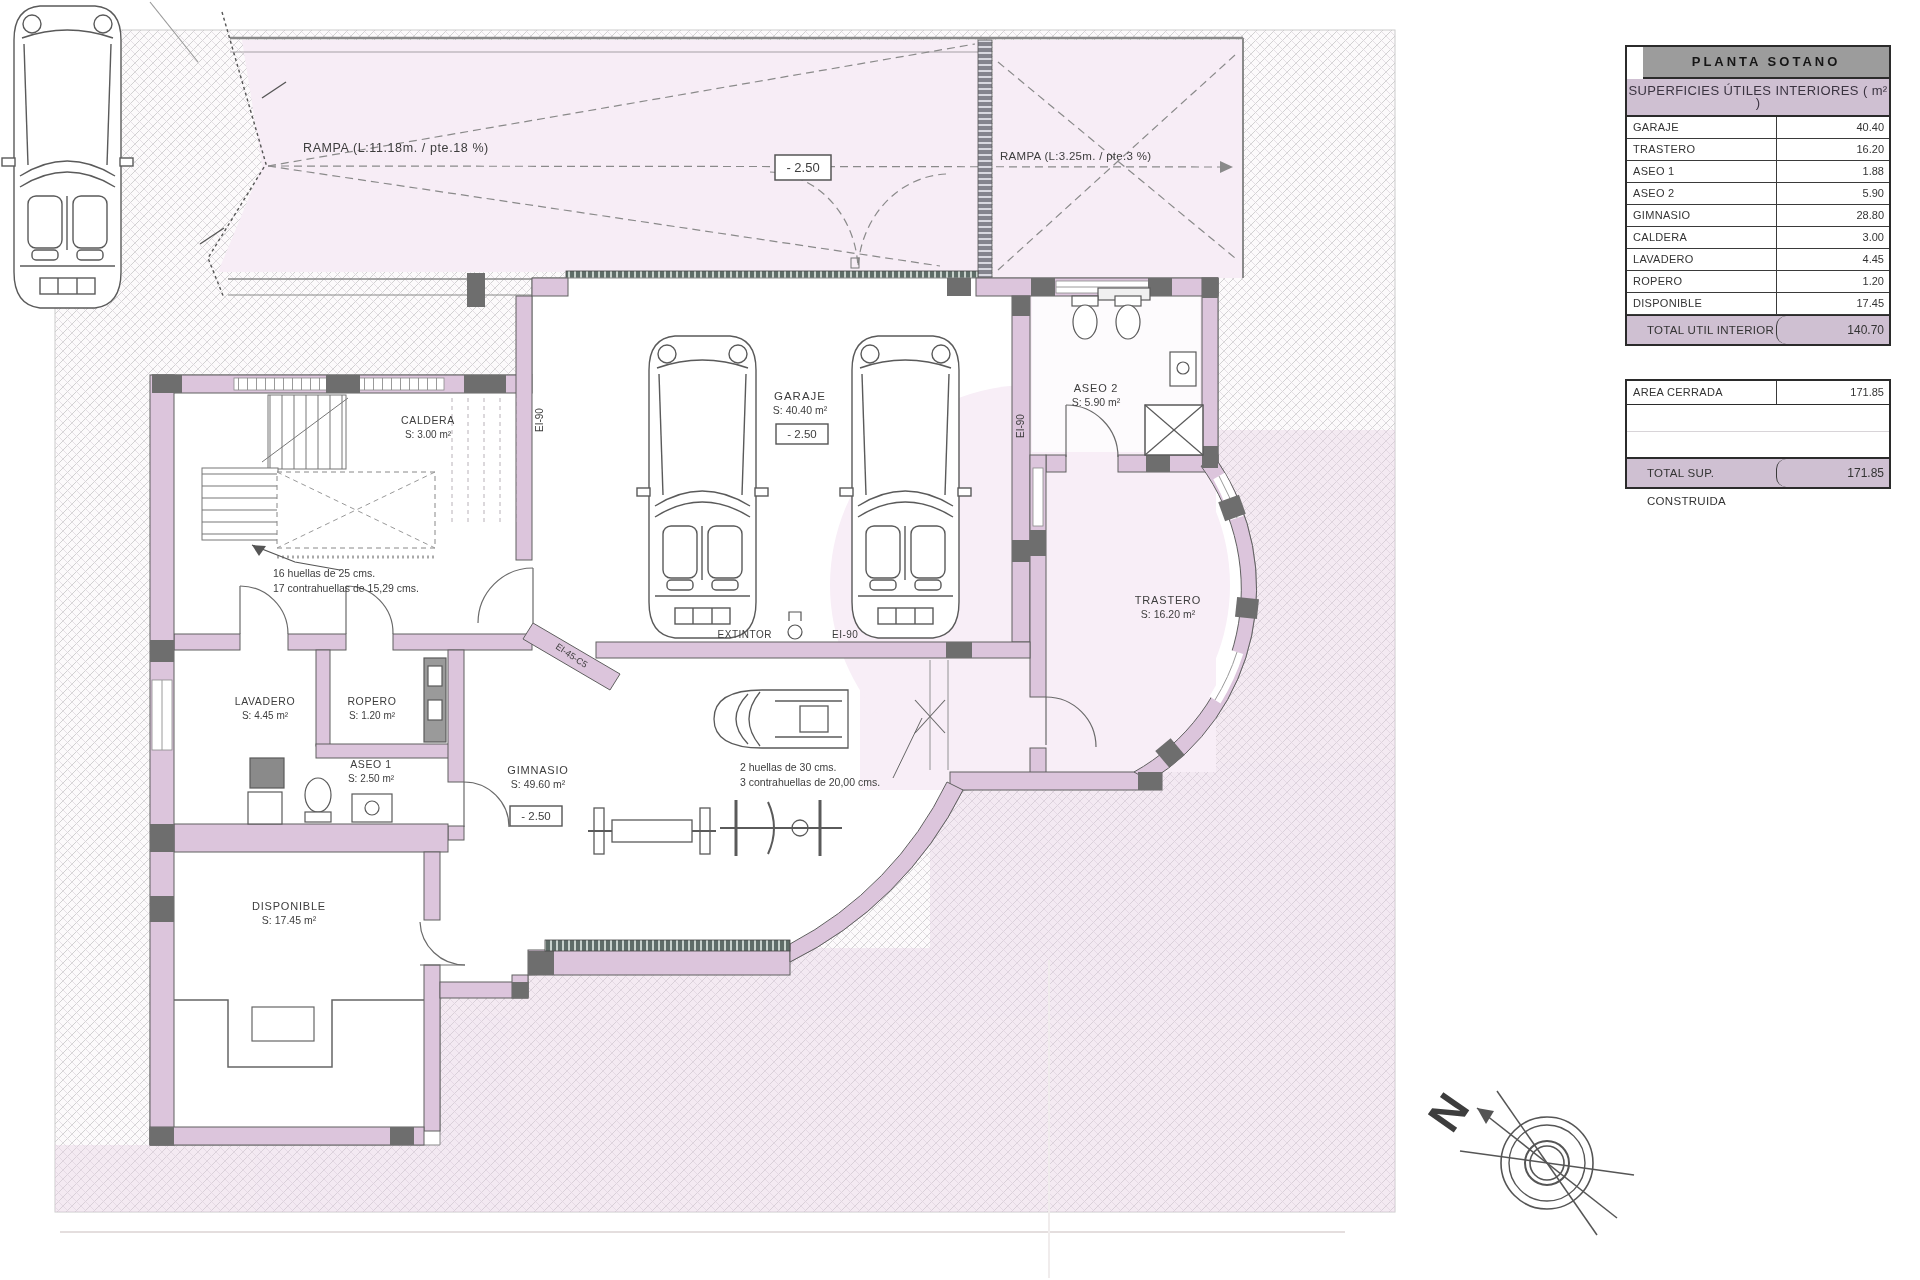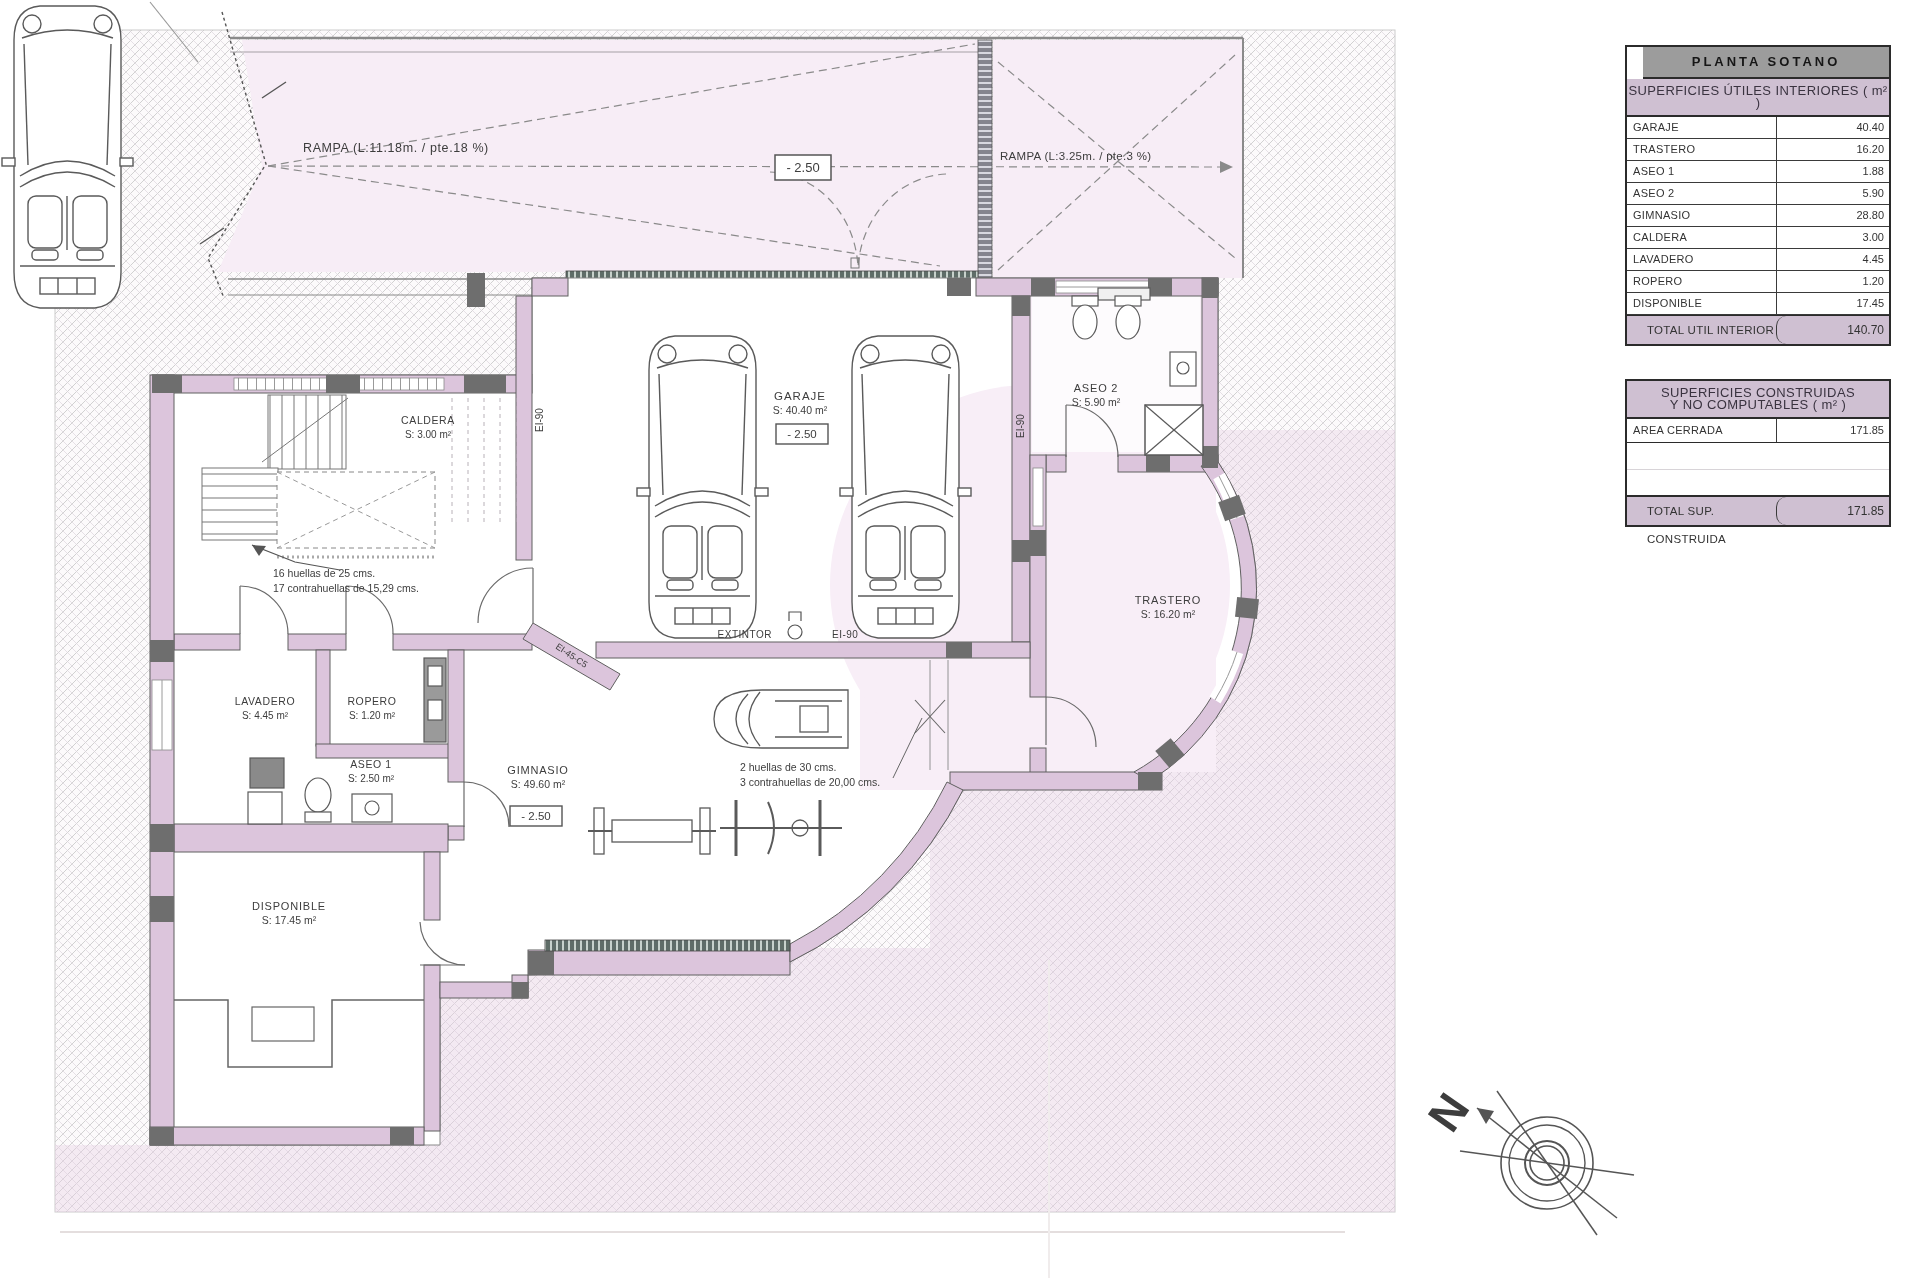--- a/index.html
+++ b/index.html
@@ -445,23 +445,20 @@
         <span class="t-label">DISPONIBLE</span>
         <span class="t-val">17.45</span>
       </div>
   <div class="t-total">
         <span class="t-label">TOTAL UTIL INTERIOR</span>
         <span class="t-val">140.70</span>
       </div>
 </div>
 
 <div class="tbl t2">
-  <div class="t-sub">
-    <span><span>SUPERFICIES CONSTRUIDAS</span><br><span>Y NO COMPUTABLES ( m² )</span></span>
-  </div>
   <div class="t-row">
         <span class="t-label">AREA CERRADA</span>
         <span class="t-val">171.85</span>
       </div>
   <div class="t-empty"></div>
   <div class="t-total">
         <span class="t-label">TOTAL SUP. CONSTRUIDA</span>
         <span class="t-val">171.85</span>
       </div>
 </div>

